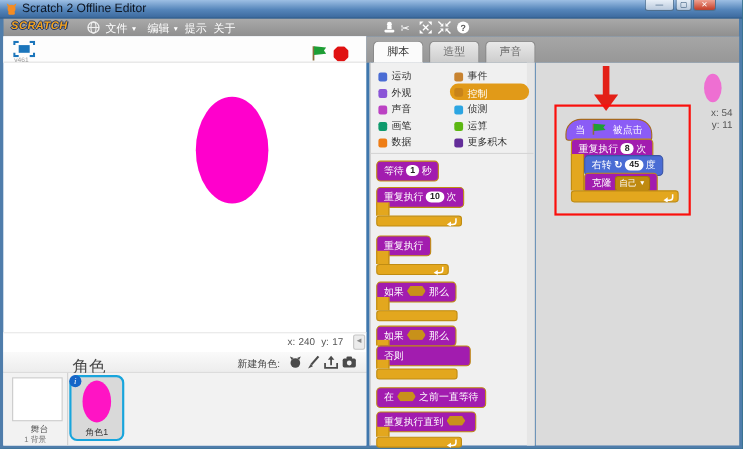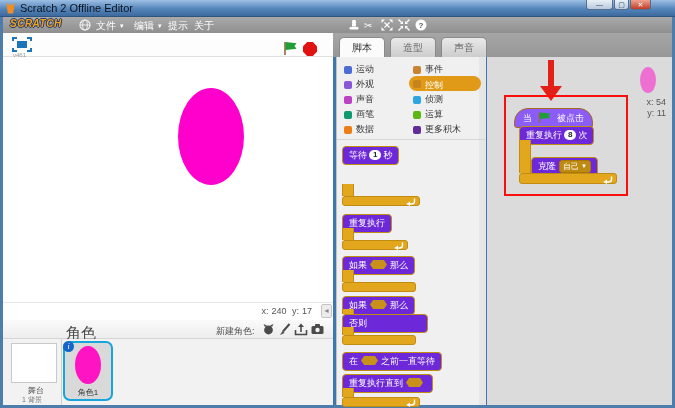--- a/index.html
+++ b/index.html
@@ -83,21 +83,21 @@
   .palette { position:absolute; left:336px; top:57px; width:150px; height:348px; background:#f0f0f0;
     border-left:1px solid #c2c2c2; border-right:1px solid #bdbdbd; overflow:hidden; }
   .pal-scroll { position:absolute; left:479px; top:57px; width:7px; height:348px; background:#e6e6e6; }
   .cat-row { position:absolute; font-size:9px; color:#333; white-space:nowrap; cursor:pointer; }
   .swatch { position:absolute; width:8px; height:8px; border-radius:2px; }
   .cat-pill { position:absolute; left:409px; top:76px; width:72px; height:15px; background:#e19a18;
     border-radius:8px; }
   .sep-line { position:absolute; left:337px; top:139px; width:148px; height:1px; background:#d6d6d6; }
 
   
-  .blk { position:absolute; background:#6d28d9; border:1px solid #c08c12; border-radius:4px;
+  .blk { position:absolute; background:#a21caf; border:1px solid #c08c12; border-radius:4px;
     color:#fff; font-size:9px; padding:2px 6px; white-space:nowrap; cursor:grab; }
   .blk .oval { display:inline-block; background:#fff; color:#222; font-size:8px; font-weight:bold;
     border-radius:7px; padding:0 4px; line-height:10px; margin:0 2px; vertical-align:1px; }
   .blk .hex { display:inline-block; width:17px; height:9px; background:#c8911a; margin:0 3px; vertical-align:-1px;
     clip-path:polygon(18% 0,82% 0,100% 50%,82% 100%,18% 100%,0 50%); }
   .c-arm { position:absolute; width:12px; background:#e3a71e; border-left:1px solid #c08c12;
     border-right:1px solid #c08c12; }
   .c-foot { position:absolute; height:10px; background:#e3a71e; border:1px solid #c08c12; border-radius:3px; }
   .loop-arrow { position:absolute; right:3px; top:1px; }
   .blk.motion { background:#4a6cd4; border-color:#3a55a5; }
@@ -265,20 +265,23 @@
   <div class="swatch" style="left:413px;top:111px;background:#5CB712"></div>
   <span class="cat-row" style="left:425px;top:108px">运算</span>
   <div class="swatch" style="left:413px;top:126px;background:#632D99"></div>
   <span class="cat-row" style="left:425px;top:123px">更多积木</span>
   <div class="sep-line"></div>
 
   <div class="blk" style="left:342px;top:146px">
     <span>等待</span><span class="oval">1</span><span>秒</span>
   </div>
 
+  <div class="blk" style="left:342px;top:170px">
+    <span>重复执行</span><span class="oval">10</span><span>次</span>
+  </div>
   <div class="c-arm" style="left:342px;top:184px;height:12px"></div>
   <div class="c-foot" style="left:342px;top:196px;width:78px">
     <svg class="loop-arrow" width="11" height="8" viewBox="0 0 11 8">
       <path d="M9.5 0.5 V3.5 Q9.5 6 6.5 6 H4" fill="none" stroke="#fff" stroke-width="1.4"></path>
       <path d="M5 3.4 L1.2 6 L5 8" fill="#fff"></path>
     </svg>
   </div>
 
   <div class="blk" style="left:342px;top:214px">重复执行</div>
   <div class="c-arm" style="left:342px;top:228px;height:12px"></div>
@@ -334,20 +337,23 @@
     <svg width="14" height="11" viewBox="0 0 14 11" style="vertical-align:-2px;margin:0 3px;">
       <line x1="1.5" y1="0.5" x2="1.5" y2="10.5" stroke="#8a6d3b" stroke-width="1.4"></line>
       <path d="M2 0.5 L12.5 1.5 L10.5 3.8 L12.5 6.1 L2 7.1 Z" fill="#1e9e35"></path>
     </svg>
     <span>被点击</span>
   </div>
   <div class="blk" style="left:519px;top:126px">
     <span>重复执行</span><span class="oval">8</span><span>次</span>
   </div>
   <div class="c-arm" style="left:519px;top:140px;height:33px"></div>
+  <div class="blk motion" style="left:531px;top:141px">
+    <span>右转</span> <span style="font-weight:bold">↻</span><span class="oval">45</span><span>度</span>
+  </div>
   <div class="blk" style="left:531px;top:157px">
     <span>克隆</span><span class="dropdown"><span>自己</span><span class="dd-arrow">▼</span></span>
   </div>
   <div class="c-foot" style="left:519px;top:173px;width:98px;height:11px">
     <svg class="loop-arrow" style="top:2px" width="11" height="8" viewBox="0 0 11 8">
       <path d="M9.5 0.5 V3.5 Q9.5 6 6.5 6 H4" fill="none" stroke="#fff" stroke-width="1.4"></path>
       <path d="M5 3.4 L1.2 6 L5 8" fill="#fff"></path>
     </svg>
   </div>
 

